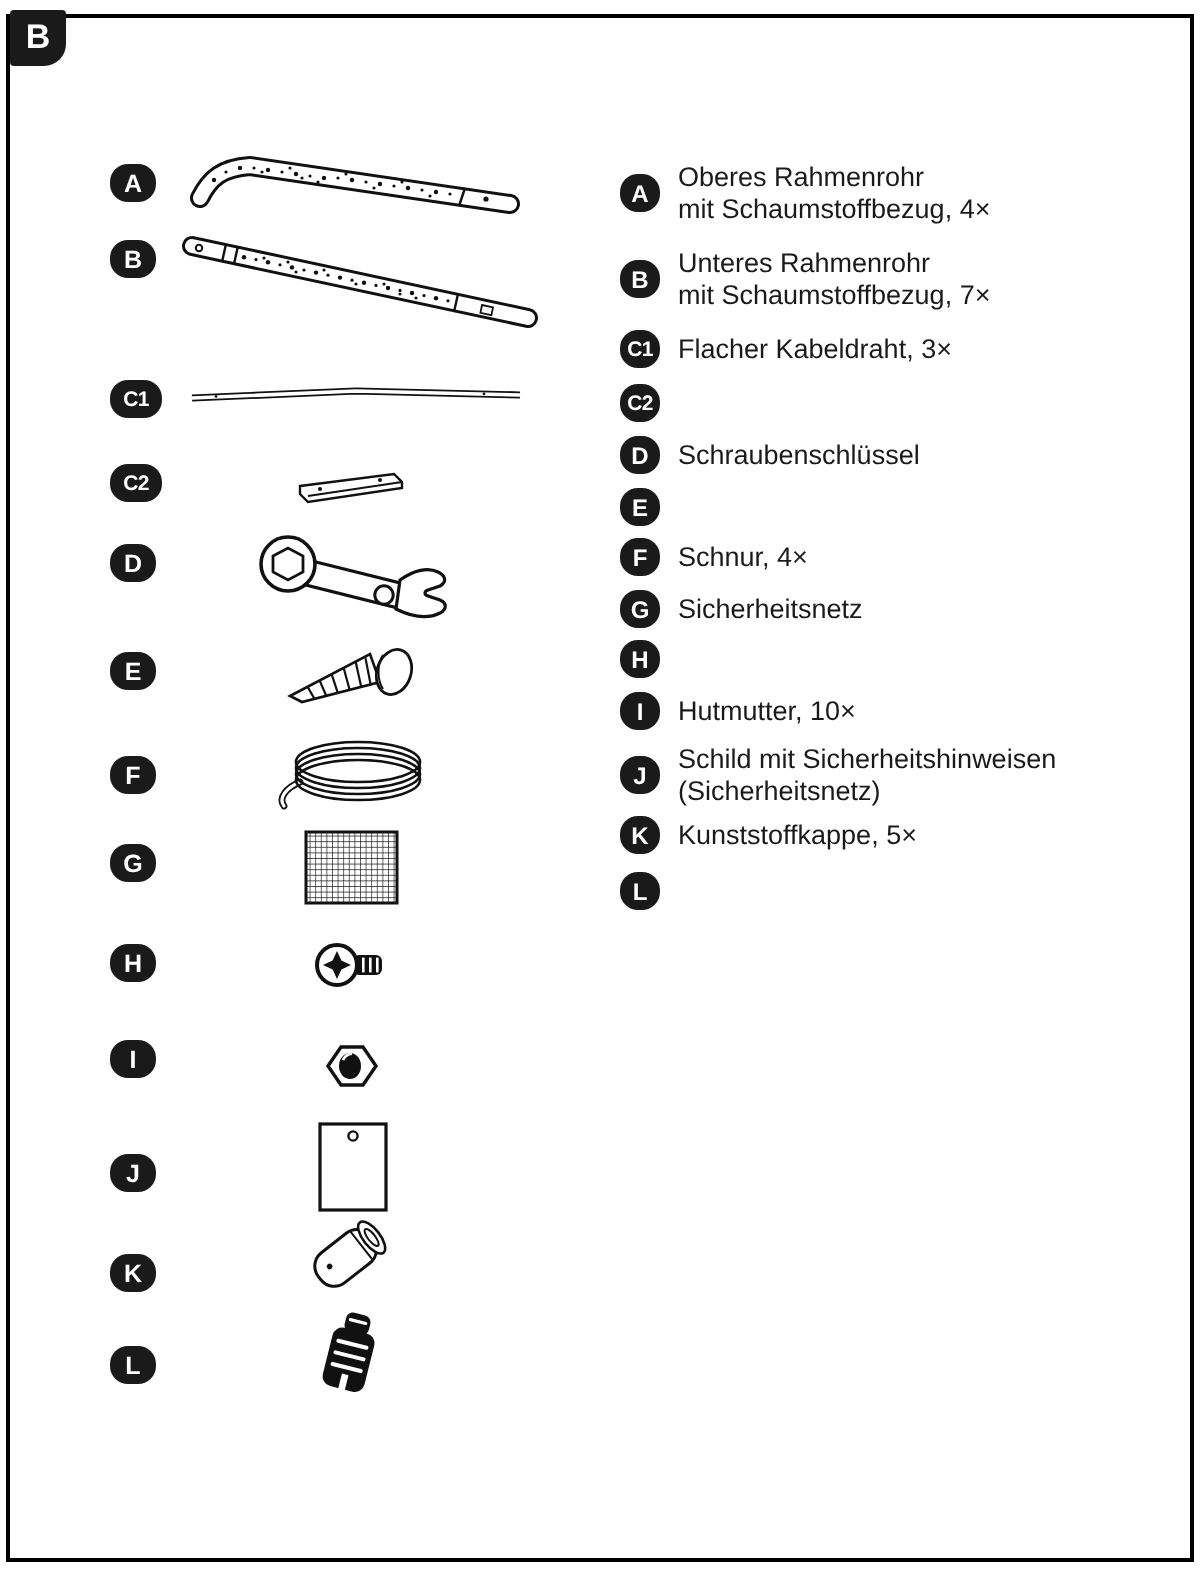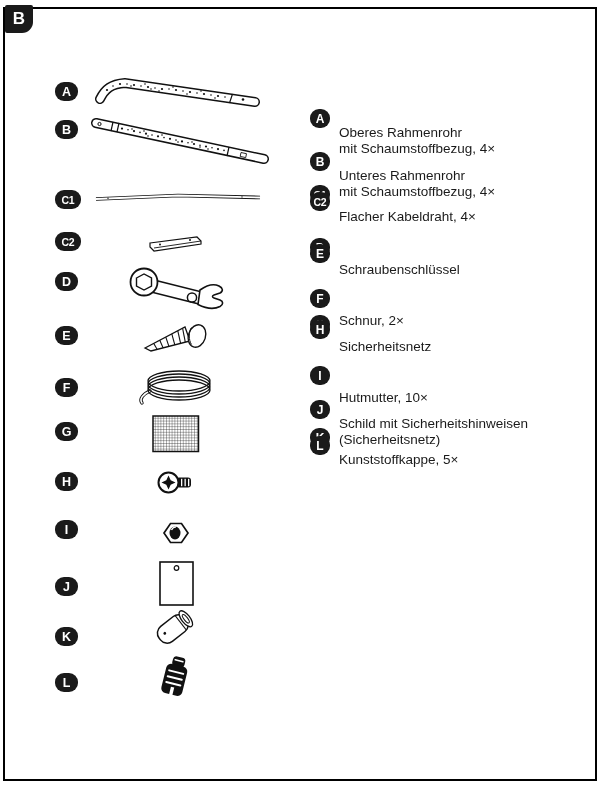--- a/index.html
+++ b/index.html
@@ -41,21 +41,21 @@
     position:absolute; left:310px; width:282px;
     display:flex; align-items:center; gap:9px;
   }
   .rbadge {
     flex:0 0 auto; width:20px; height:19px;
     background:#1a1a1a; color:#fff; font-weight:bold; font-size:12px;
     display:flex; align-items:center; justify-content:center; border-radius:9px;
   }
   .ri-C1 .rbadge, .ri-C2 .rbadge { font-size:10.5px; letter-spacing:-0.3px; }
   .rtext {
-    font-size:13.5px; line-height:15.5px; color:#1a1a1a; white-space:pre-line;margin-top:44px;
+    font-size:13.5px; line-height:15.5px; color:#1a1a1a; white-space:pre-line;
   }
   .ri-A{top:81px} .ri-B{top:124px} .ri-C1{top:165px} .ri-C2{top:192px}
   .ri-D{top:218px} .ri-E{top:244px} .ri-F{top:269px} .ri-G{top:295px}
   .ri-H{top:320px} .ri-I{top:346px} .ri-J{top:372px} .ri-K{top:408px} .ri-L{top:436px}
 </style>
 </head>
 <body>
 
 <div class="page">
   <div class="frame"></div>
@@ -247,39 +247,39 @@
   </svg>
 
   <div class="ritem ri-A">
     <span class="rbadge">A</span>
     <span class="rtext">Oberes Rahmenrohr
 mit Schaumstoffbezug, 4×</span>
   </div>
   <div class="ritem ri-B">
     <span class="rbadge">B</span>
     <span class="rtext">Unteres Rahmenrohr
-mit Schaumstoffbezug, 4×</span>
+mit Schaumstoffbezug, 7×</span>
   </div>
   <div class="ritem ri-C1">
     <span class="rbadge">C1</span>
-    <span class="rtext">Flacher Kabeldraht, 4×</span>
+    <span class="rtext">Flacher Kabeldraht, 3×</span>
   </div>
   <div class="ritem ri-C2">
     <span class="rbadge">C2</span>
   </div>
   <div class="ritem ri-D">
     <span class="rbadge">D</span>
     <span class="rtext">Schraubenschlüssel</span>
   </div>
   <div class="ritem ri-E">
     <span class="rbadge">E</span>
   </div>
   <div class="ritem ri-F">
     <span class="rbadge">F</span>
-    <span class="rtext">Schnur, 2×</span>
+    <span class="rtext">Schnur, 4×</span>
   </div>
   <div class="ritem ri-G">
     <span class="rbadge">G</span>
     <span class="rtext">Sicherheitsnetz</span>
   </div>
   <div class="ritem ri-H">
     <span class="rbadge">H</span>
   </div>
   <div class="ritem ri-I">
     <span class="rbadge">I</span>

